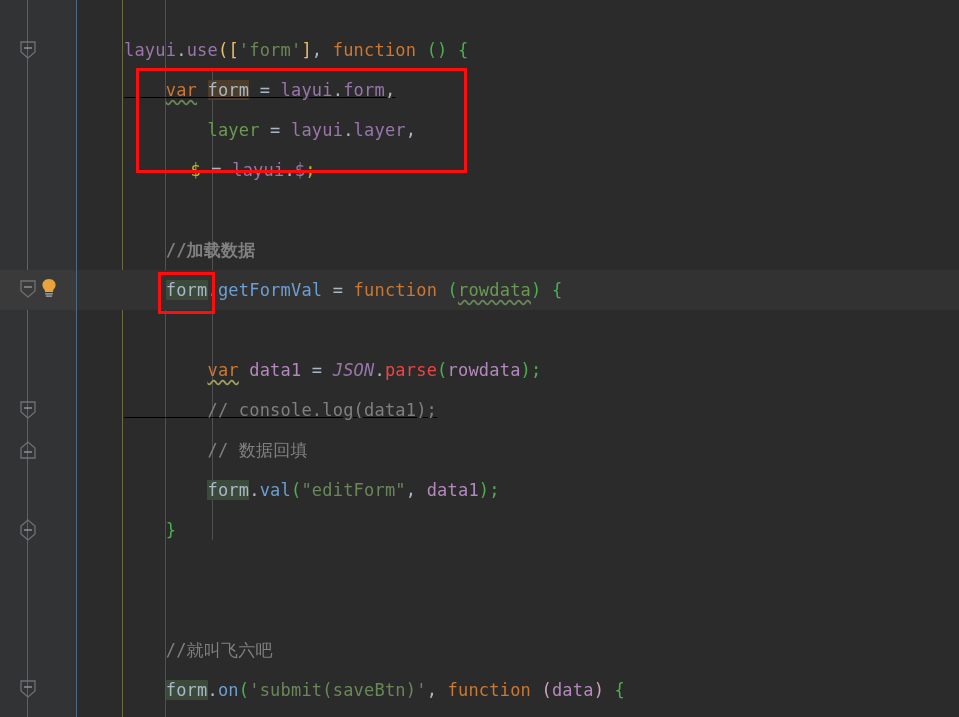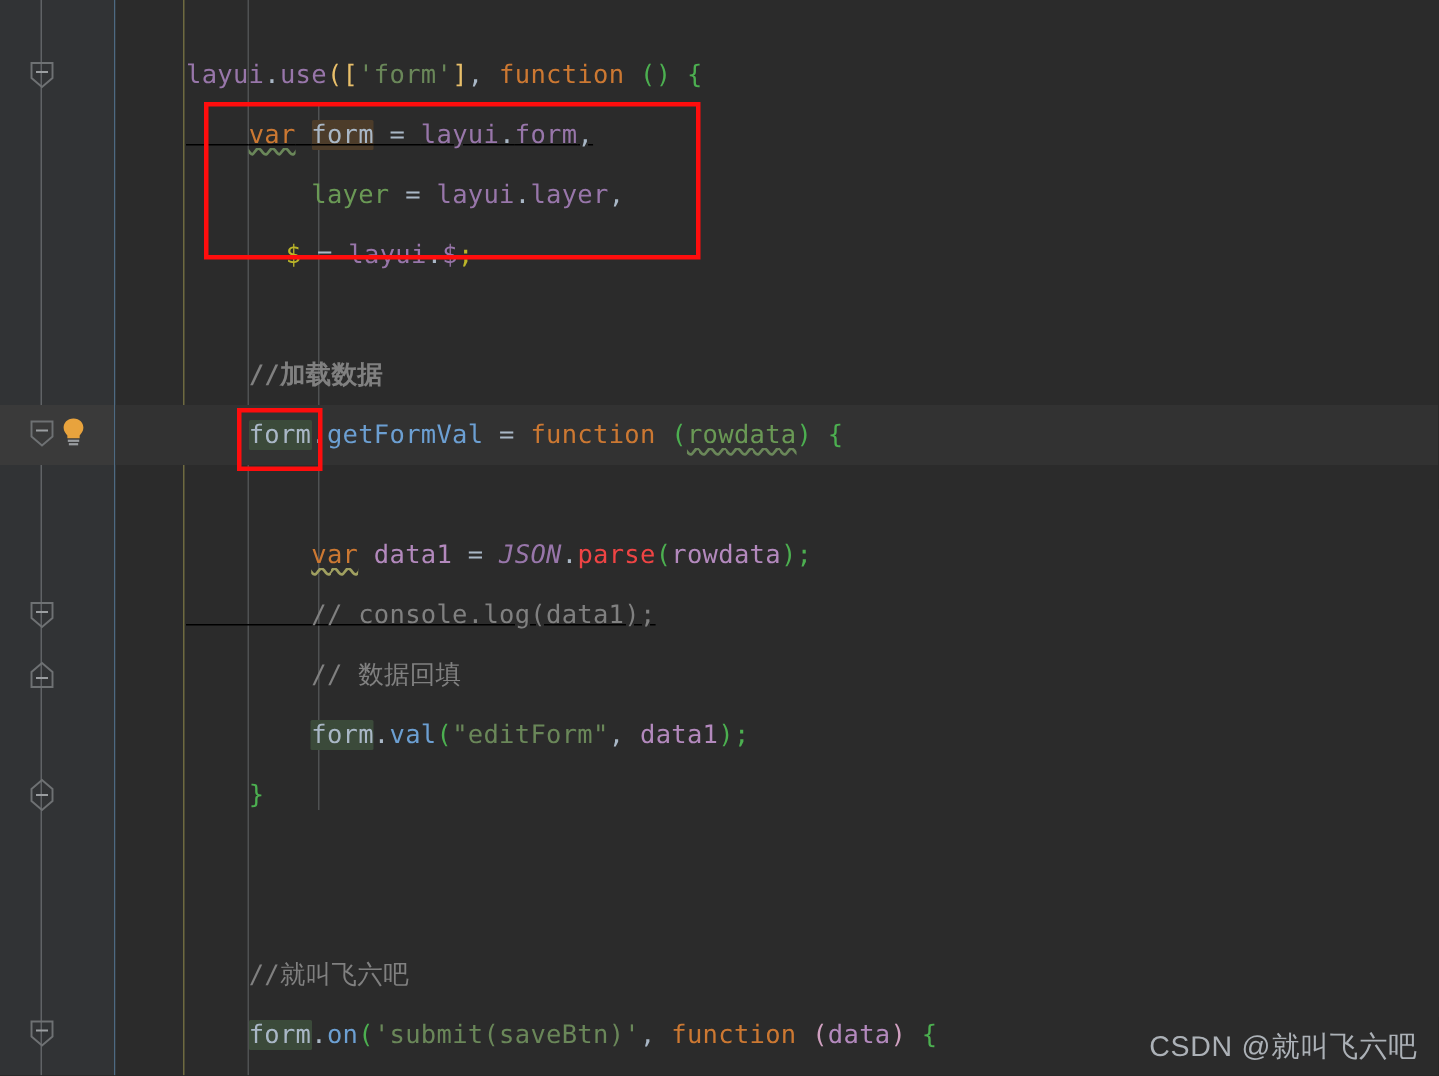--- a/index.html
+++ b/index.html
@@ -237,15 +237,14 @@
         <div class="line" style="top: 510px; left: 47px;"><span class="t-default">    </span><span class="b2">}</span></div>
         <div class="line" style="top: 630px; left: 47px;"><span class="t-default">    </span><span class="t-comment">//就叫飞六吧</span></div>
         <div class="line" style="top: 670px; left: 47px;"><span class="t-default">    </span><span class="t-default hl-read">form</span><span class="t-default">.</span><span class="t-method">on</span><span class="b2">(</span><span class="t-str">'submit(saveBtn)'</span><span class="t-default">, </span><span class="t-kw">function</span><span class="t-default"> </span><span class="b3">(</span><span class="t-param">data</span><span class="b3">)</span><span class="t-default"> </span><span class="b2">{</span></div>
       </div>
 
   </div>
 
   <div class="redbox" id="redbox-var"></div>
   <div class="redbox" id="redbox-form"></div>
 
-  <div id="watermark">CSDN @就叫飞六吧</div>
 
 </div>
 
 </body></html>

